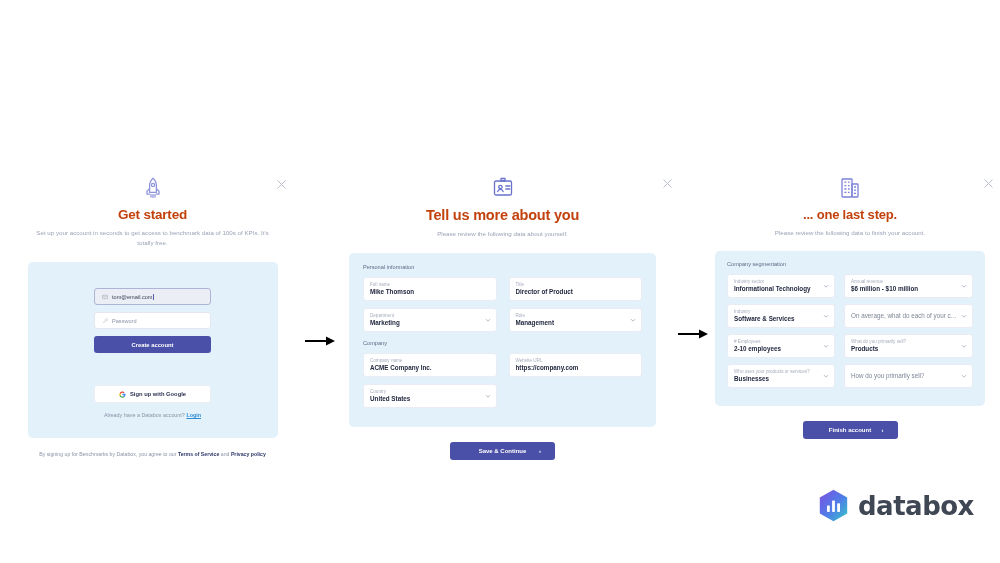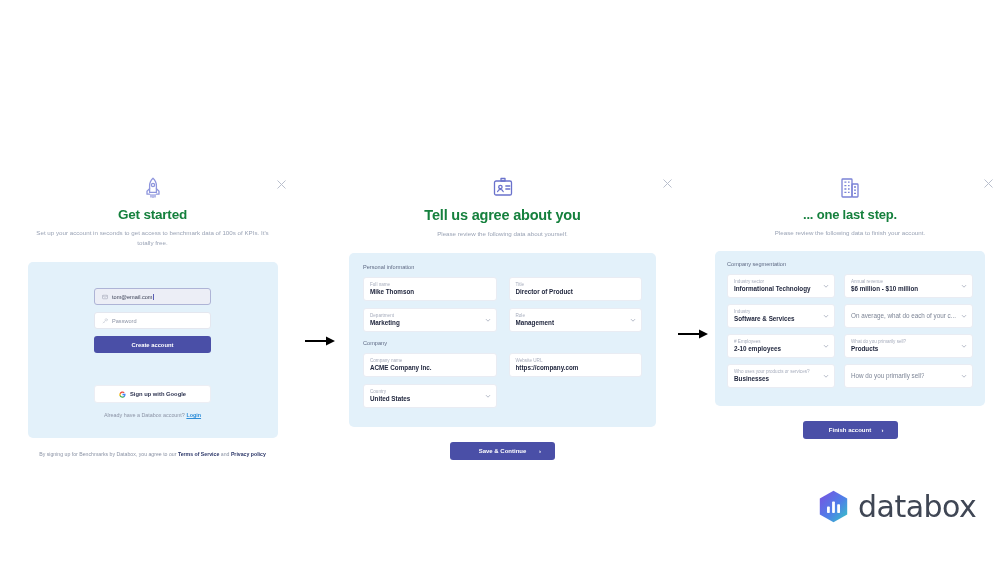--- a/index.html
+++ b/index.html
@@ -30,21 +30,21 @@
     margin: 0 auto 7px auto;
     width: 24px; height: 24px;
     display: block;
   }
   .panel-icon svg { display: block; width: 24px; height: 24px; }
 
   .panel-title {
     text-align: center;
     font-size: 13.5px;
     font-weight: bold;
-    color: #15803d;
+    color: #c2410c;
     letter-spacing: -0.2px;
     line-height: 1.2;
   }
   .panel-sub {
     text-align: center;
     font-size: 6.2px;
     color: #9aa3b5;
     line-height: 1.55;
     margin-top: 5px;
   }
@@ -218,22 +218,22 @@
 
   
   #logo {
     position: absolute;
     left: 818px; top: 489px;
     display: flex; align-items: center; gap: 9px;
   }
   #logo .mark { width: 31px; height: 33px; }
   #logo .mark svg { display: block; width: 31px; height: 33px; }
   #logo .word {
-    font-size: 30px;
-    font-weight: normal;
+    font-size: 26px;
+    font-weight: bold;
     color: #3f4654;
     letter-spacing: -0.5px;
     font-family: "DejaVu Sans", sans-serif;
   }
 </style>
 </head>
 <body>
 
 <div class="stage">
 
@@ -328,21 +328,21 @@
     <div class="head">
       <div class="panel-icon">
         <svg viewBox="0 0 24 24" fill="none" stroke="#6a72cc" stroke-width="1.3" stroke-linecap="round" stroke-linejoin="round">
           <rect x="3.5" y="5" width="17" height="14" rx="1.6"></rect>
           <path d="M10 2.5h4v2.5h-4z"></path>
           <circle cx="9.4" cy="11" r="1.7"></circle>
           <path d="M6.6 15.6c.5-1.5 1.6-2.3 2.8-2.3s2.3.8 2.8 2.3"></path>
           <path d="M14.8 10h4M14.8 13h4"></path>
         </svg>
       </div>
-      <div class="panel-title">Tell us agree about you</div>
+      <div class="panel-title">Tell us more about you</div>
       <div class="panel-sub">Please review the following data about yourself.</div>
     </div>
 
     <div class="card">
       <div class="section-label">Personal information</div>
 
       <div class="grid2">
         <div class="sel">
           <div class="lbl">Full name</div>
           <div class="val">Mike Thomson</div>

